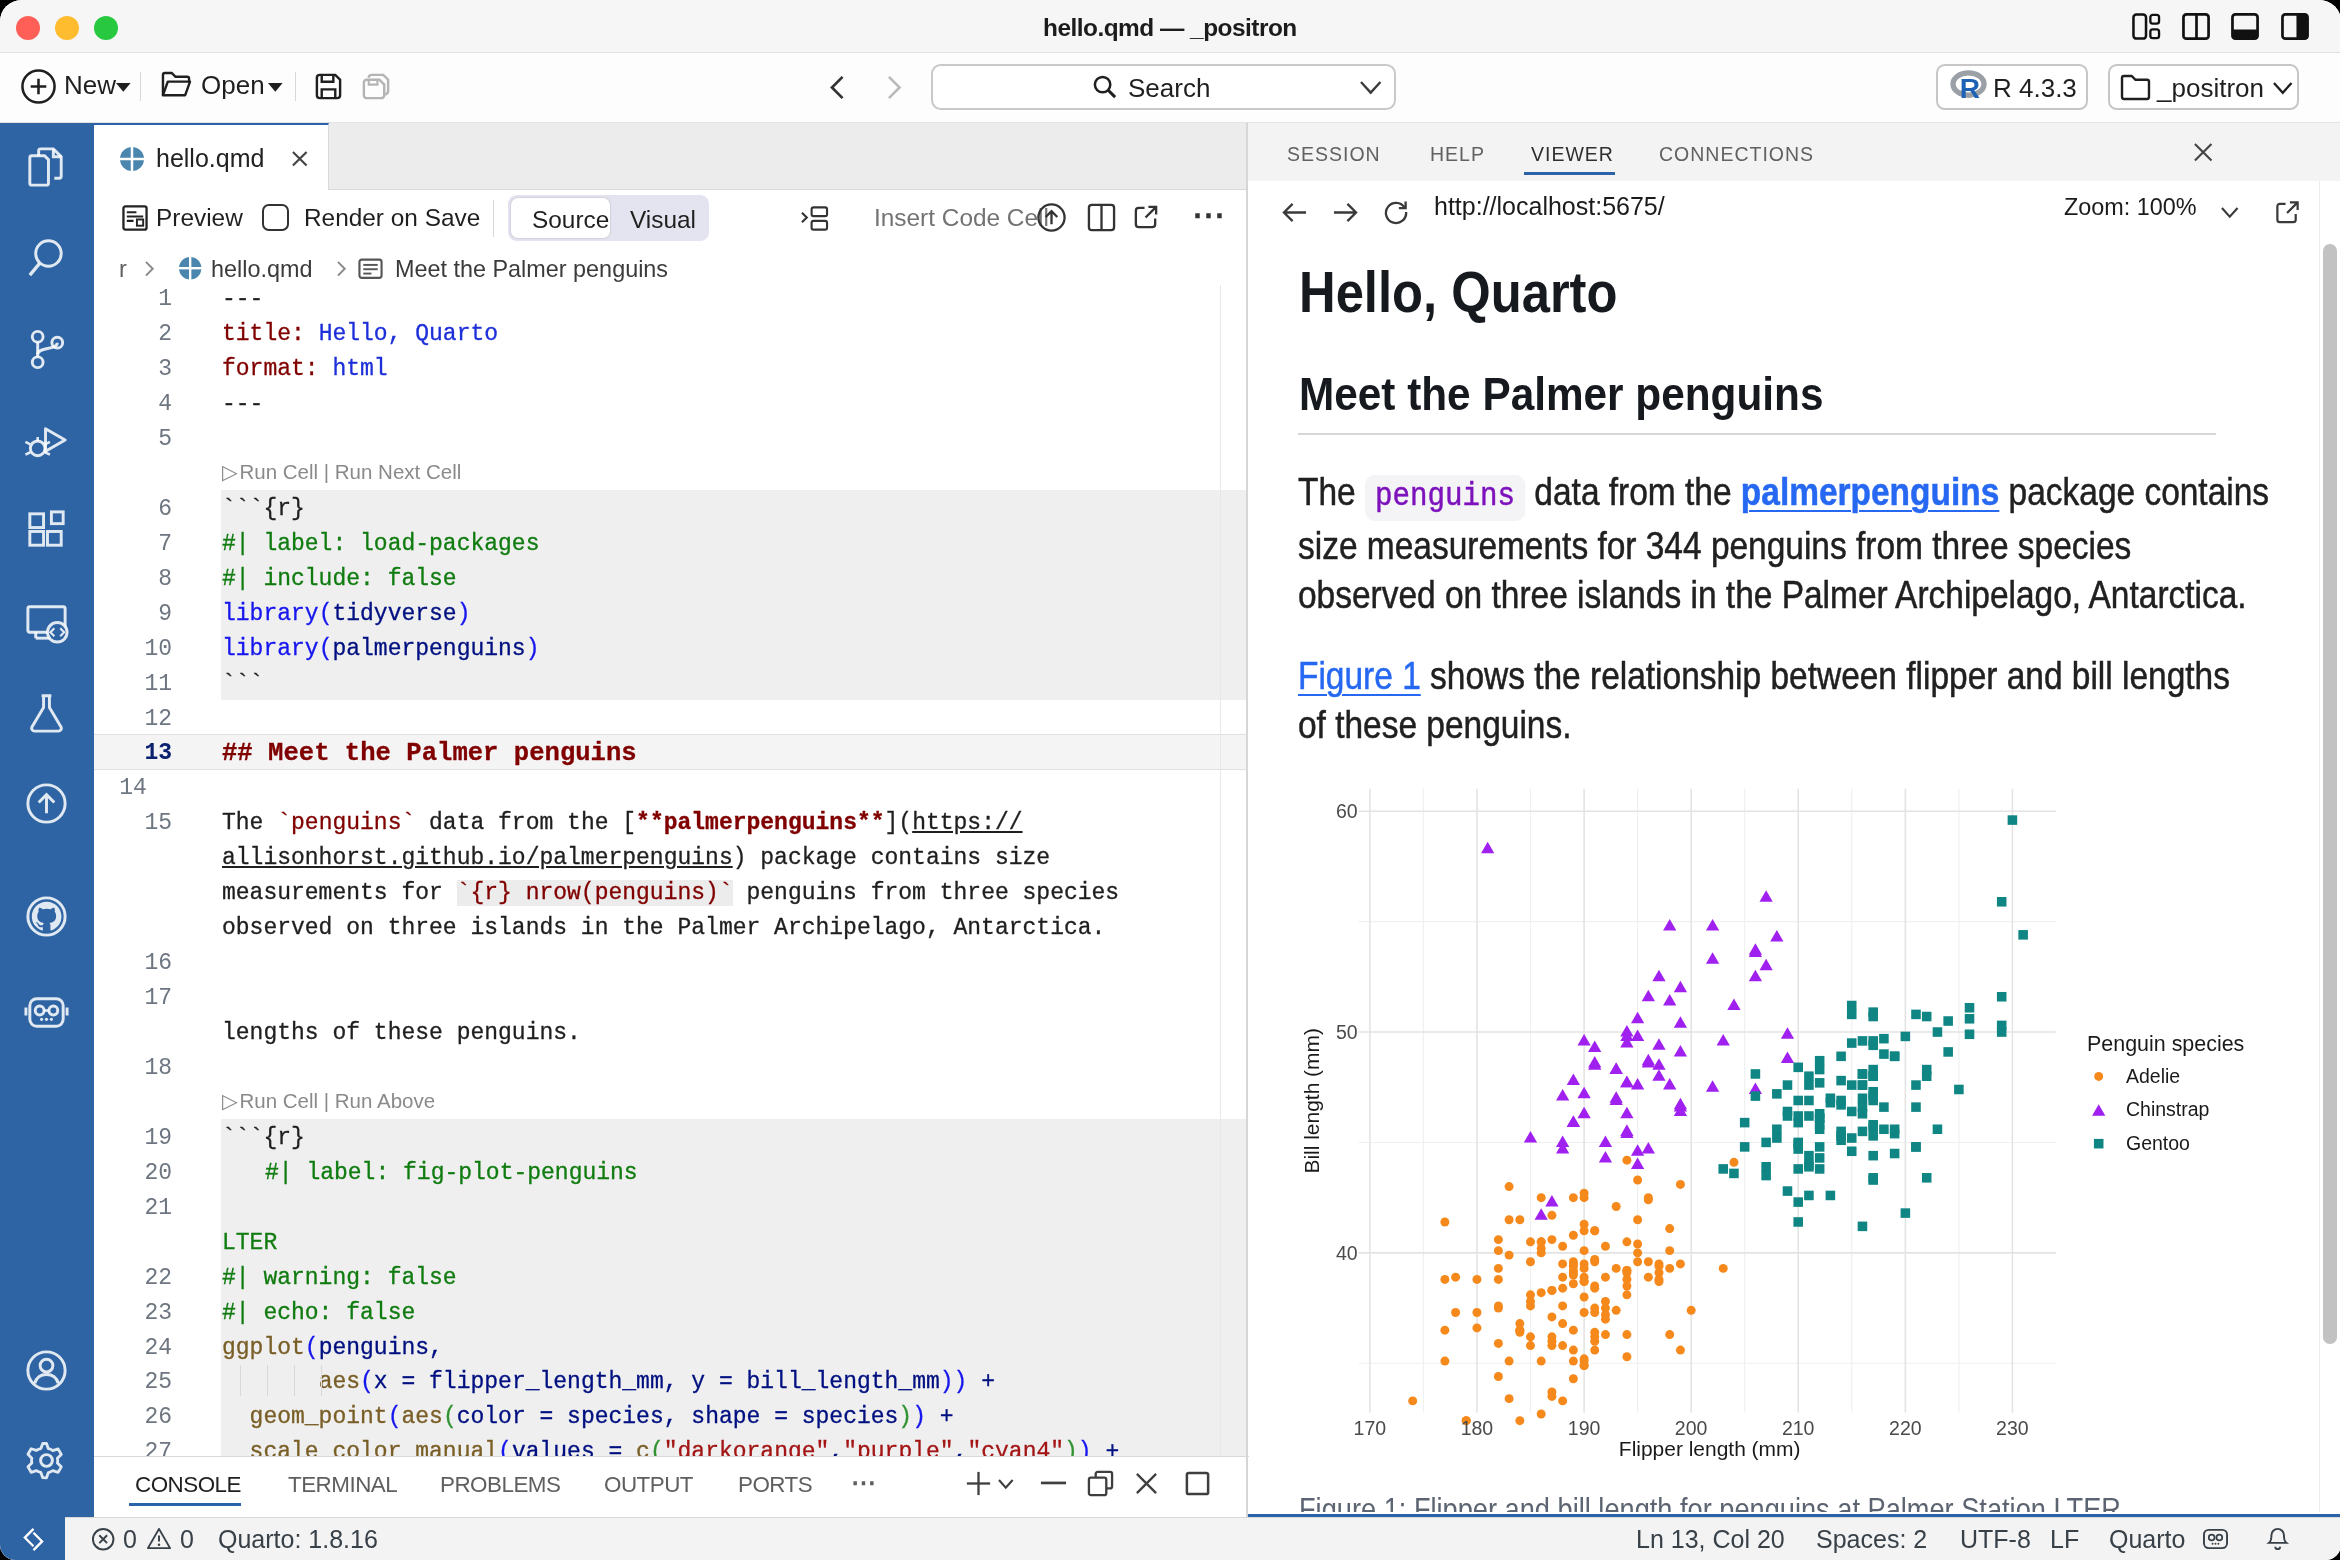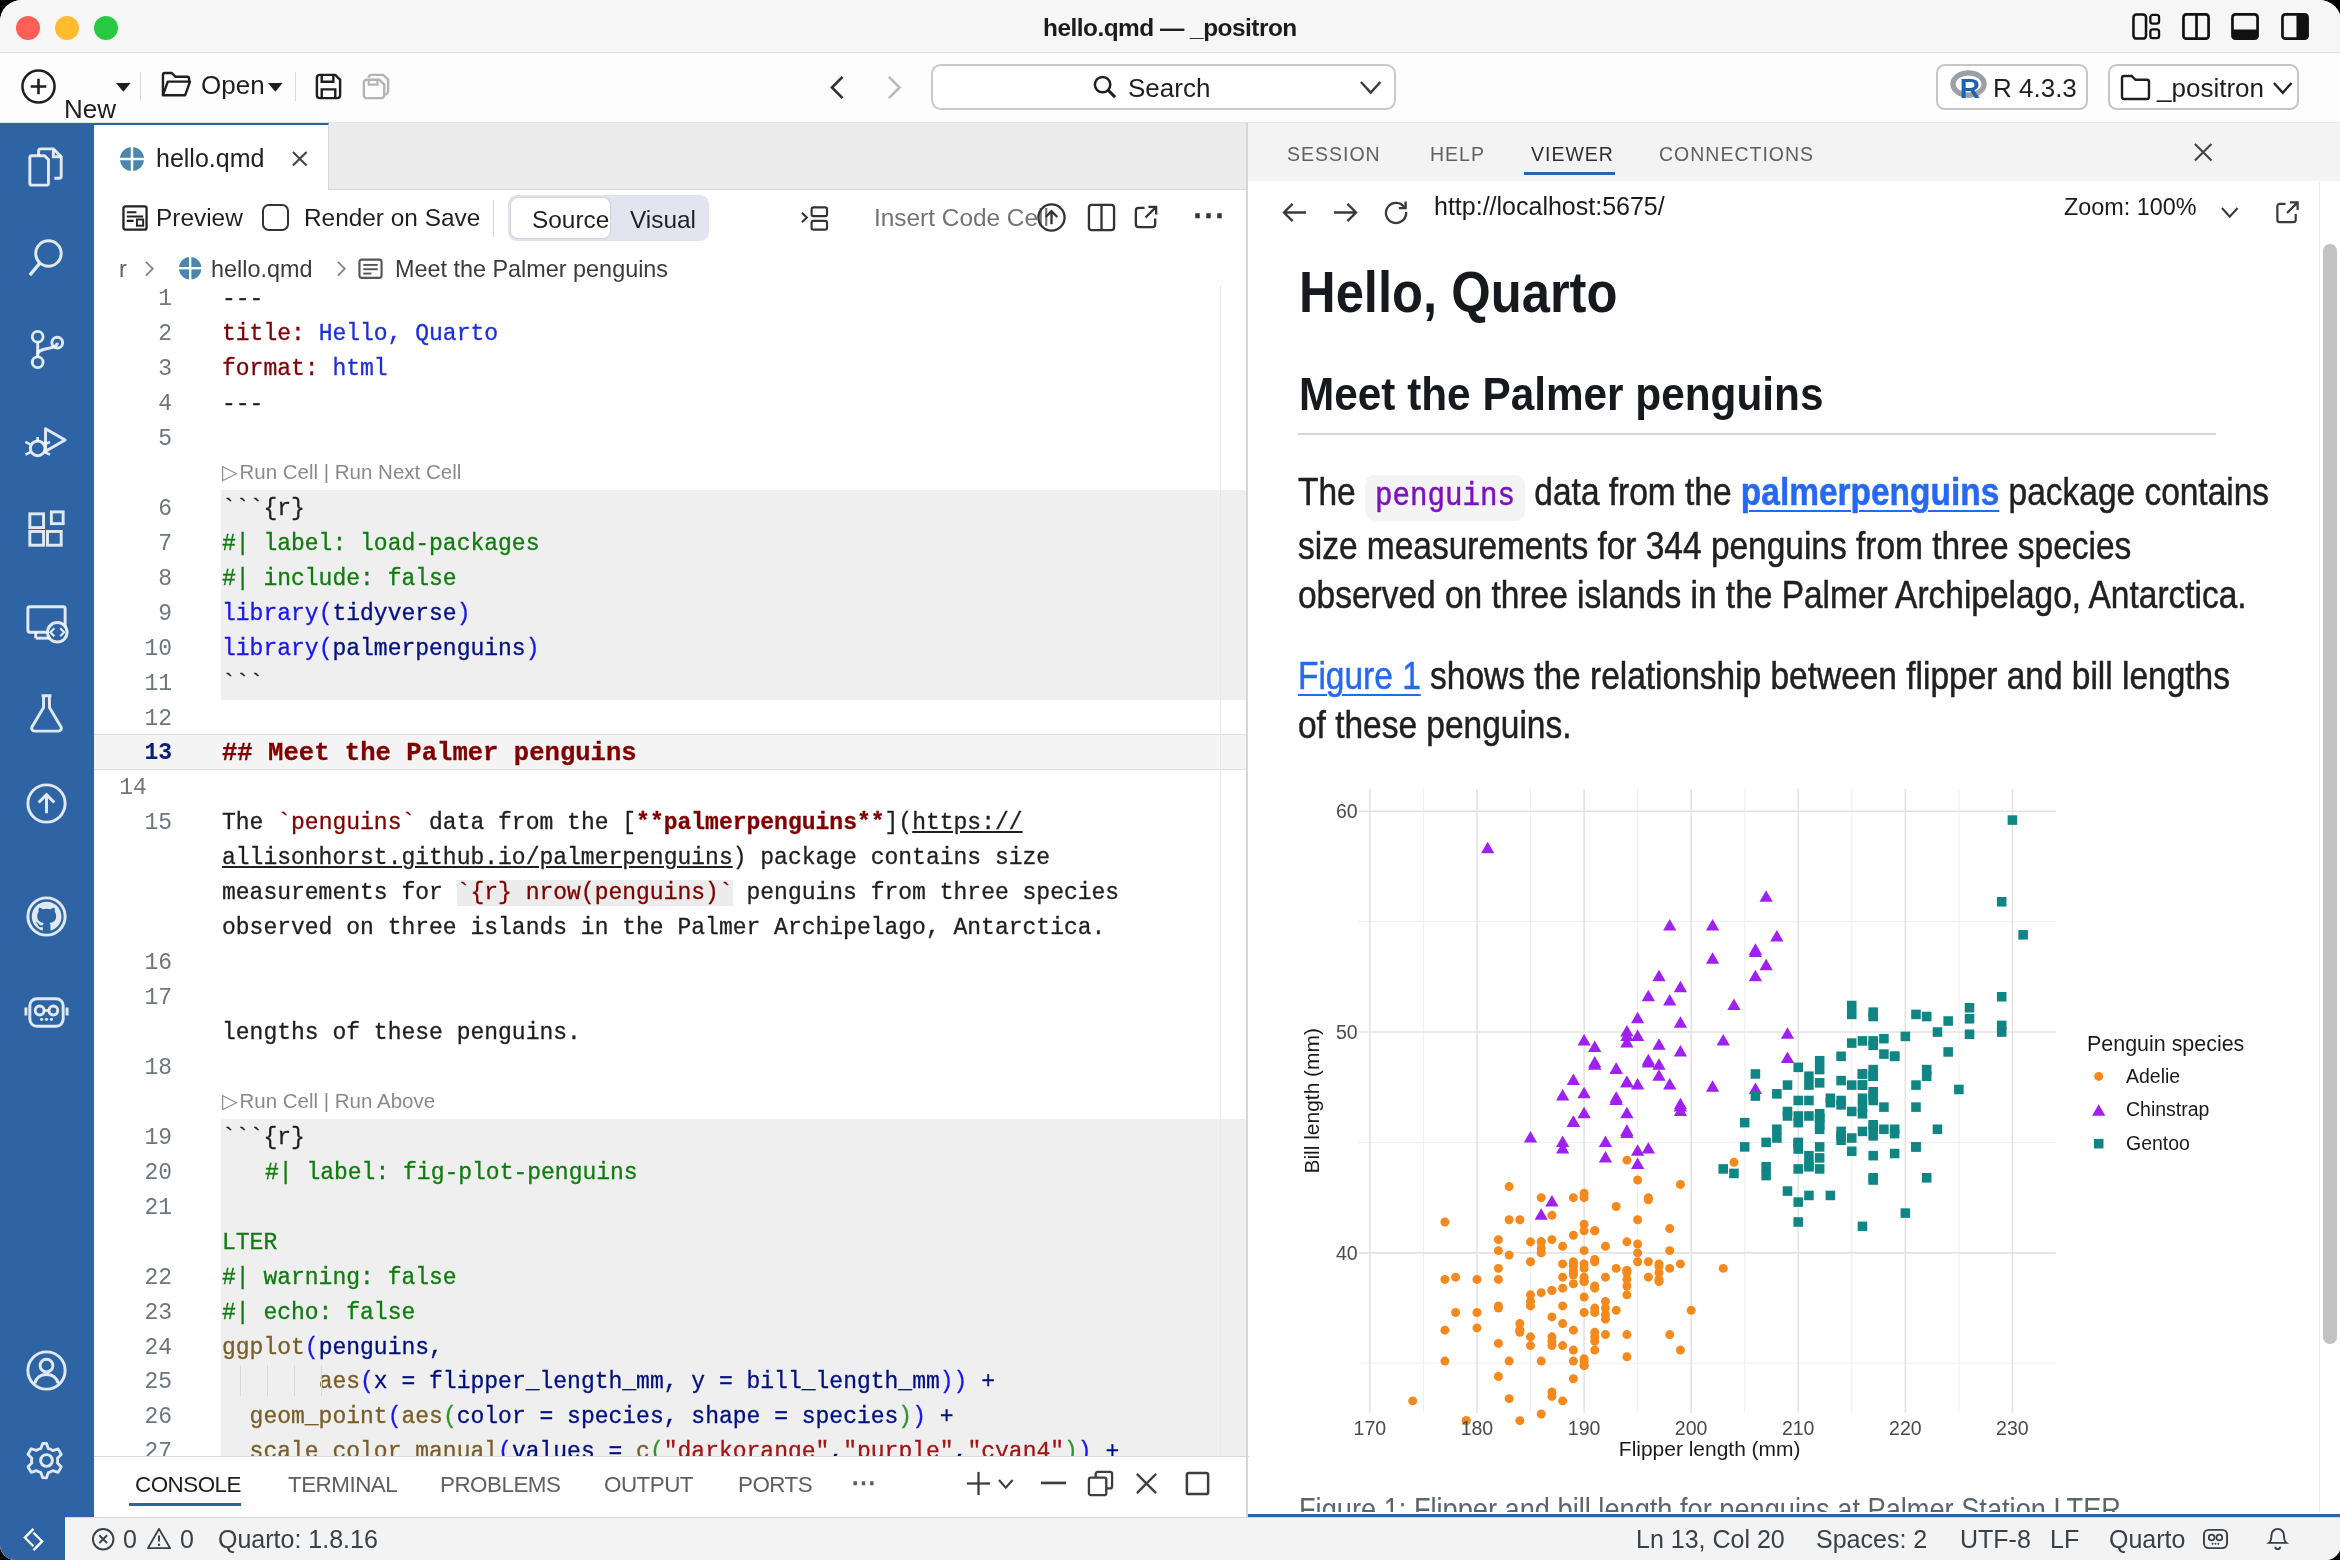--- a/index.html
+++ b/index.html
@@ -31,21 +31,21 @@
 <svg style="left:2281px;top:12.7px" width="29" height="28" viewBox="0 0 30 29">
       <rect x="1.5" y="1.5" width="26" height="25" rx="3" fill="none" stroke="#111" stroke-width="2.8"></rect>
       <path d="M16 2 h9 a3 3 0 0 1 3 3 v19 a3 3 0 0 1 -3 3 h-9 z" fill="#111"></path>
     </svg>
 <div style="left:0px;top:53px;width:2341px;height:70px;background:#fdfdfd;border-bottom:1px solid #e3e3e3;"></div>
 <svg style="left:19.5px;top:68px" width="37" height="37" viewBox="0 0 38 38">
       <circle cx="19" cy="19" r="16.5" fill="none" stroke="#1f1f1f" stroke-width="2.6"></circle>
       <line x1="19" y1="11" x2="19" y2="27" stroke="#1f1f1f" stroke-width="2.6"></line>
       <line x1="11" y1="19" x2="27" y2="19" stroke="#1f1f1f" stroke-width="2.6"></line>
     </svg>
-<div style="left:64px;top:70px;font-size:26px;color:#1f1f1f;white-space:pre;margin-top:24px;">New</div>
+<div style="left:64px;top:70px;font-size:26px;color:#1f1f1f;white-space:pre;">New</div>
 <svg style="left:115px;top:82px" width="16.6" height="10.7" viewBox="0 0 17 11">
       <path d="M1 1 L8.5 10 L16 1 z" fill="#1f1f1f"></path>
     </svg>
 <div style="left:140px;top:72px;width:1px;height:29px;background:#d8d8d8;"></div>
 <svg style="left:161px;top:71px" width="31" height="29" viewBox="0 0 32 30">
       <path d="M2 25 V4 a2 2 0 0 1 2-2 h7 l4 4 h12 a2 2 0 0 1 2 2 v3" fill="none" stroke="#1f1f1f" stroke-width="2.5"></path>
       <path d="M2 25 L7 11 h23 l-5 14 z" fill="none" stroke="#1f1f1f" stroke-width="2.5" stroke-linejoin="round"></path>
     </svg>
 <div style="left:201px;top:70px;font-size:26px;color:#1f1f1f;white-space:pre;">Open</div>
 <svg style="left:267px;top:82px" width="16.6" height="10.7" viewBox="0 0 17 11">

